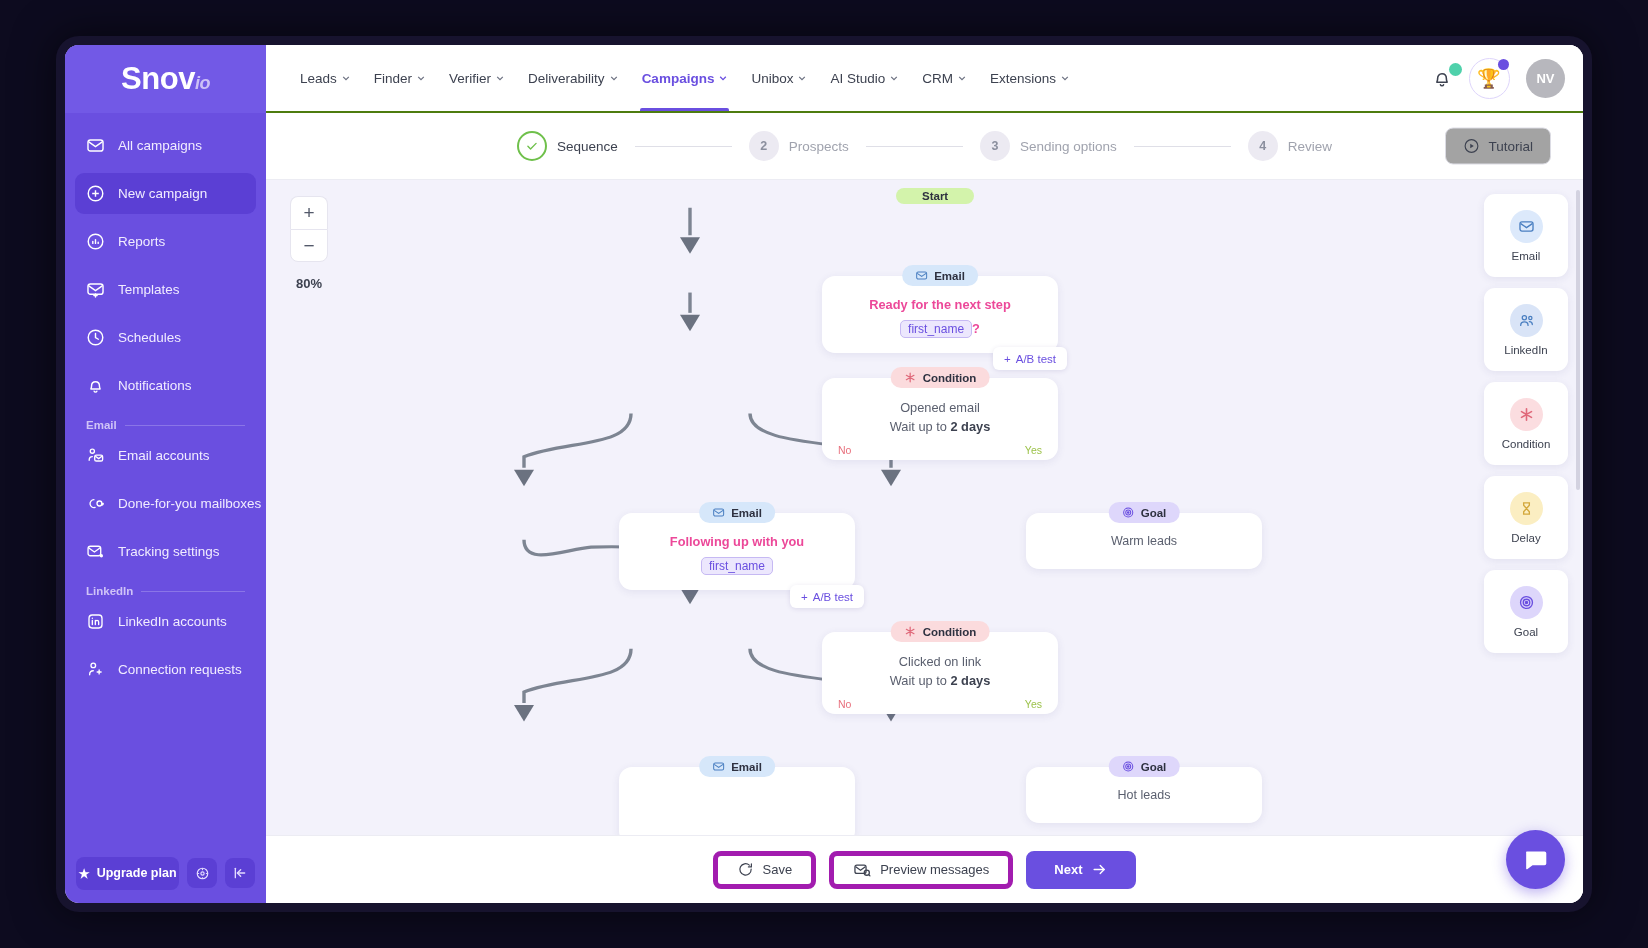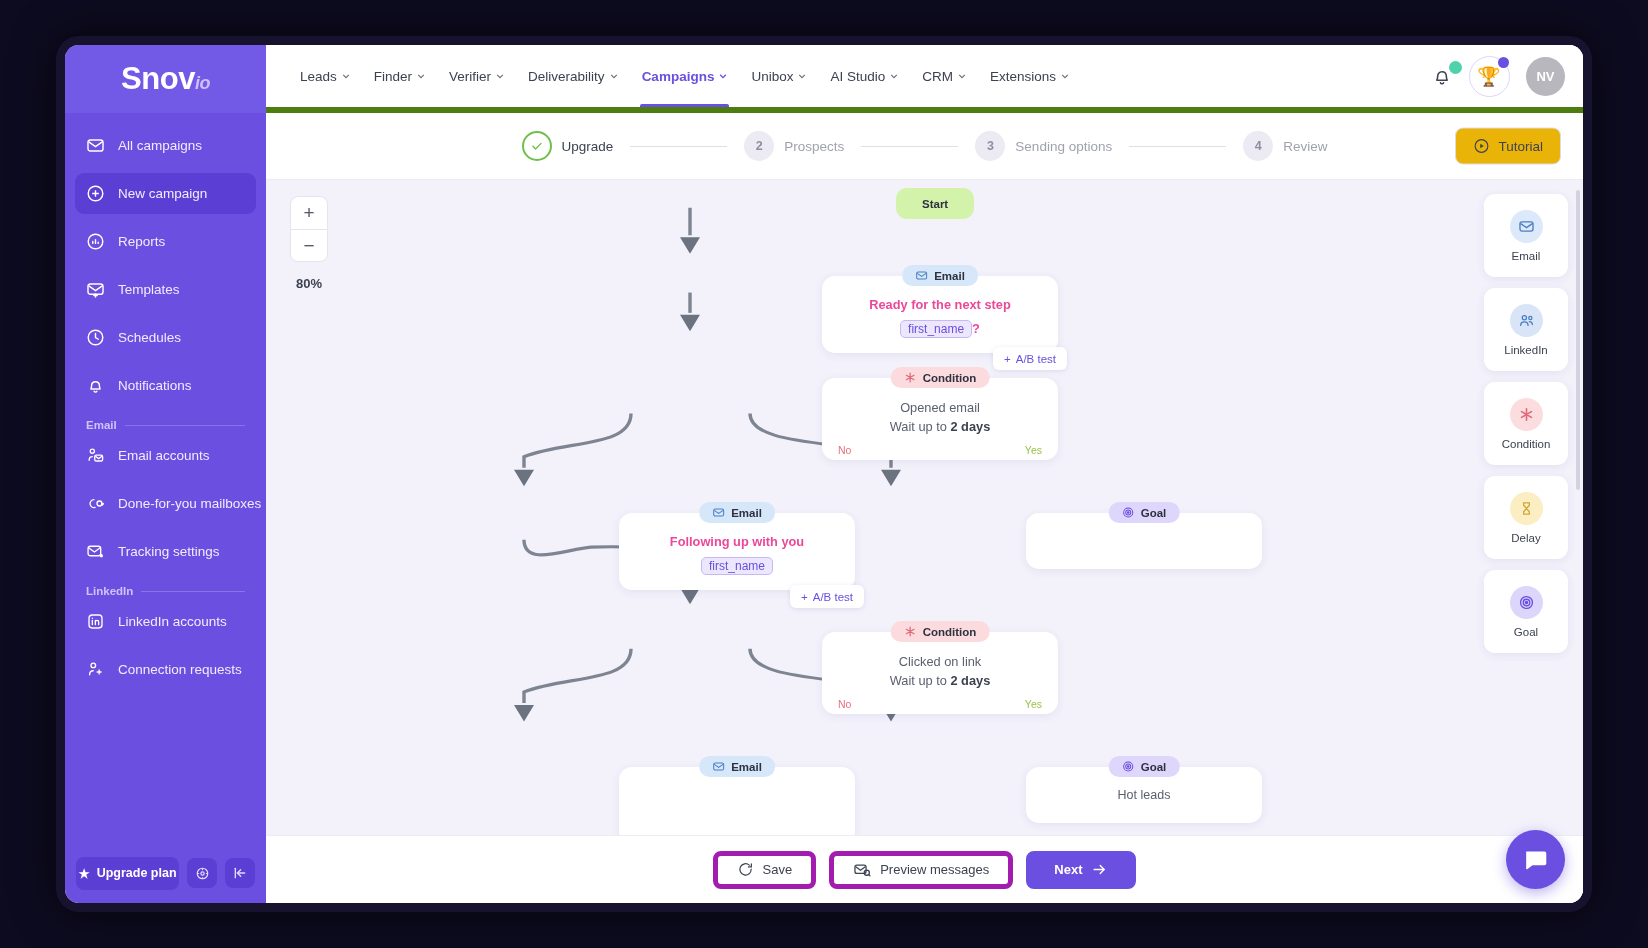--- a/index.html
+++ b/index.html
@@ -65,21 +65,21 @@
   .sq-btn {
     width:30px; height:30px; border-radius:8px; background:#5b3fd4;
     display:flex; align-items:center; justify-content:center; cursor:pointer;
     color:#e3dbff;
   }
   
   #main { flex:1; display:flex; flex-direction:column; min-width:0; background:#fff; }
   #topbar {
     height:68px; flex:0 0 68px; background:#fff;
     display:flex; 
-    border-bottom:6px solid #4d7c0f;
+    border-bottom:2px solid #4d7c0f;
     padding:0 18px 0 22px; position:relative;
   }
   #menu { display:flex; align-items:center; gap:0; height:100%; }
   .menu-item {
     display:flex; align-items:center; gap:5px;
     padding:0 12px; height:100%;
     font-size:13.5px; color:#3d4250; cursor:pointer;
     position:relative; white-space:nowrap;
   }
   .menu-item.active { color:#6a4fe0; font-weight:600; }
@@ -118,23 +118,23 @@
   .step .bub {
     width:30px; height:30px; border-radius:50%;
     background:#eceaf2; color:#8b8f9e; font-size:12.5px; font-weight:600;
     display:flex; align-items:center; justify-content:center;
   }
   .step.done .bub { background:#fff; border:2px solid #6fc04b; color:#6fc04b; }
   .step .lbl { font-size:13.5px; color:#a0a3ae; }
   .step.done .lbl { color:#3d4250; font-weight:500; }
   .step-line { width:97px; height:1px; background:#dfdfe7; margin:0 17px; }
   #tutorial {
-    position:absolute; right:22px; top:50%; transform:translateY(-50%);
+    position:absolute; right:32px; top:50%; transform:translateY(-50%);
     height:37px; padding:0 17px; border:1px solid #dcdce4; border-radius:8px;
-    background:#eab308; display:flex; align-items:center; gap:8px;
+    background:#a3a3a3; display:flex; align-items:center; gap:8px;
     font-size:13.5px; color:#3d4250; cursor:pointer;
   }
   
   #canvas {
     flex:1; position:relative; background:#f3f2fb; overflow:hidden;
   }
   #zoomctl { position:absolute; left:24px; top:16px; width:38px; }
   .zbtn {
     width:38px; height:33px; background:#fff; border:1px solid #e6e5ef;
     display:flex; align-items:center; justify-content:center;
@@ -166,21 +166,21 @@
     background:#ece7fd; border:1px solid #c6b9f3; color:#6a4fe0;
     font-size:12px; font-weight:400;
   }
   .cline { font-size:12.8px; color:#5a5f6e; line-height:1.5; }
   .cline b { color:#3d4250; }
   .yn { display:flex; justify-content:space-between; padding:4px 16px 0; font-size:10.5px; }
   .yn .no { color:#e8707d; }
   .yn .yes { color:#9cc24a; }
   .goaltxt { font-size:12.5px; color:#5a5f6e; }
   .startpill {
-    position:absolute; height:31px; padding:0 26px; border-radius:11px;
+    position:absolute; height:16px; padding:0 26px; border-radius:11px;
     background:#d3f3ab; display:flex; align-items:center; justify-content:center;
     font-size:11.5px; font-weight:700; color:#2e3140;
   }
   .abtest {
     position:absolute; height:23px; padding:0 11px; border-radius:6px;
     background:#fff; box-shadow:0 1px 5px rgba(60,50,120,.13);
     display:flex; align-items:center; gap:5px;
     font-size:11.5px; color:#6a4fe0; font-weight:500; cursor:pointer;
   }
   
@@ -464,21 +464,21 @@
       </div>
     </header>
 
     <div id="stepbar">
       <div class="step done">
         <div class="bub">
           <svg viewBox="0 0 24 24" width="14" height="14" fill="none" stroke="#6fc04b" stroke-width="2.4" stroke-linecap="round" stroke-linejoin="round">
               <path d="M5 12.5l4.5 4.5L19 7.5"></path>
             </svg>
         </div>
-        <div class="lbl">Upgrade</div>
+        <div class="lbl">Sequence</div>
       </div>
       <div class="step-line"></div>
       <div class="step">
         <div class="bub">2</div>
         <div class="lbl">Prospects</div>
       </div>
       <div class="step-line"></div>
       <div class="step">
         <div class="bub">3</div>
         <div class="lbl">Sending options</div>
@@ -586,20 +586,23 @@
         </div>
 
         <div class="node" style="left:760px; top:333px; width:236px; height:56px;">
           <div class="pill goal">
             <svg viewBox="0 0 24 24" fill="none" stroke="#6a4fe0" stroke-width="1.9">
                 <circle cx="12" cy="12" r="8.4"></circle>
                 <circle cx="12" cy="12" r="4.6"></circle>
                 <circle cx="12" cy="12" r="1.5" fill="#6a4fe0"></circle>
               </svg>
             <span>Goal</span>
+          </div>
+          <div class="body" style="padding-top:21px;">
+            <div class="goaltxt">Warm leads</div>
           </div>
         </div>
 
         <div class="abtest" style="left:524px; top:405px;">
           <span>+</span>
           <span>A/B test</span>
         </div>
 
         <div class="node" style="left:556px; top:452px; width:236px; height:82px;">
           <div class="pill cond">

